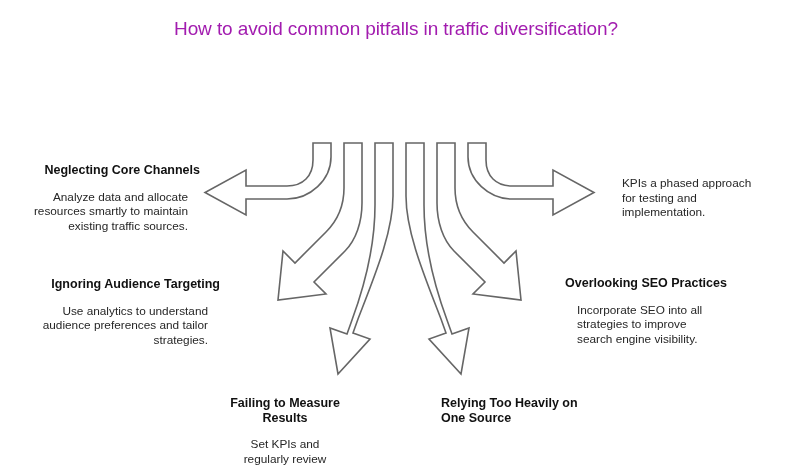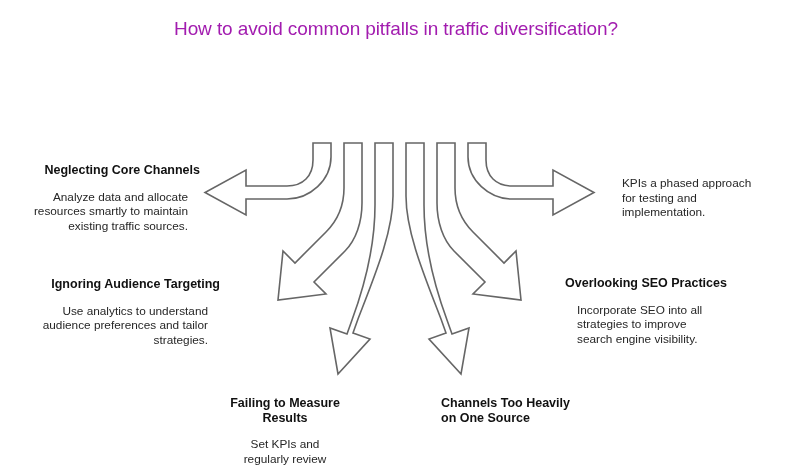--- a/index.html
+++ b/index.html
@@ -168,21 +168,21 @@
   <p class="lbl-title">Ignoring Audience Targeting</p>
   <p class="lbl-desc">Use analytics to understand audience preferences and tailor strategies.</p>
 </div>
 
 <div class="label center-b" id="lbl-failing">
   <p class="lbl-title">Failing to Measure Results</p>
   <p class="lbl-desc">Set KPIs and regularly review metrics to track progress.</p>
 </div>
 
 <div class="label center-b2" id="lbl-relying">
-  <p class="lbl-title">Channels Too Heavily on One Source</p>
+  <p class="lbl-title">Relying Too Heavily on One Source</p>
 </div>
 
 <div class="label right" id="lbl-overlooking">
   <p class="lbl-title">Overlooking SEO Practices</p>
   <p class="lbl-desc">Incorporate SEO into all strategies to improve search engine visibility.</p>
 </div>
 
 <div class="label right" id="lbl-trying">
   <p class="lbl-desc">KPIs a phased approach for testing and implementation.</p>
 </div>

